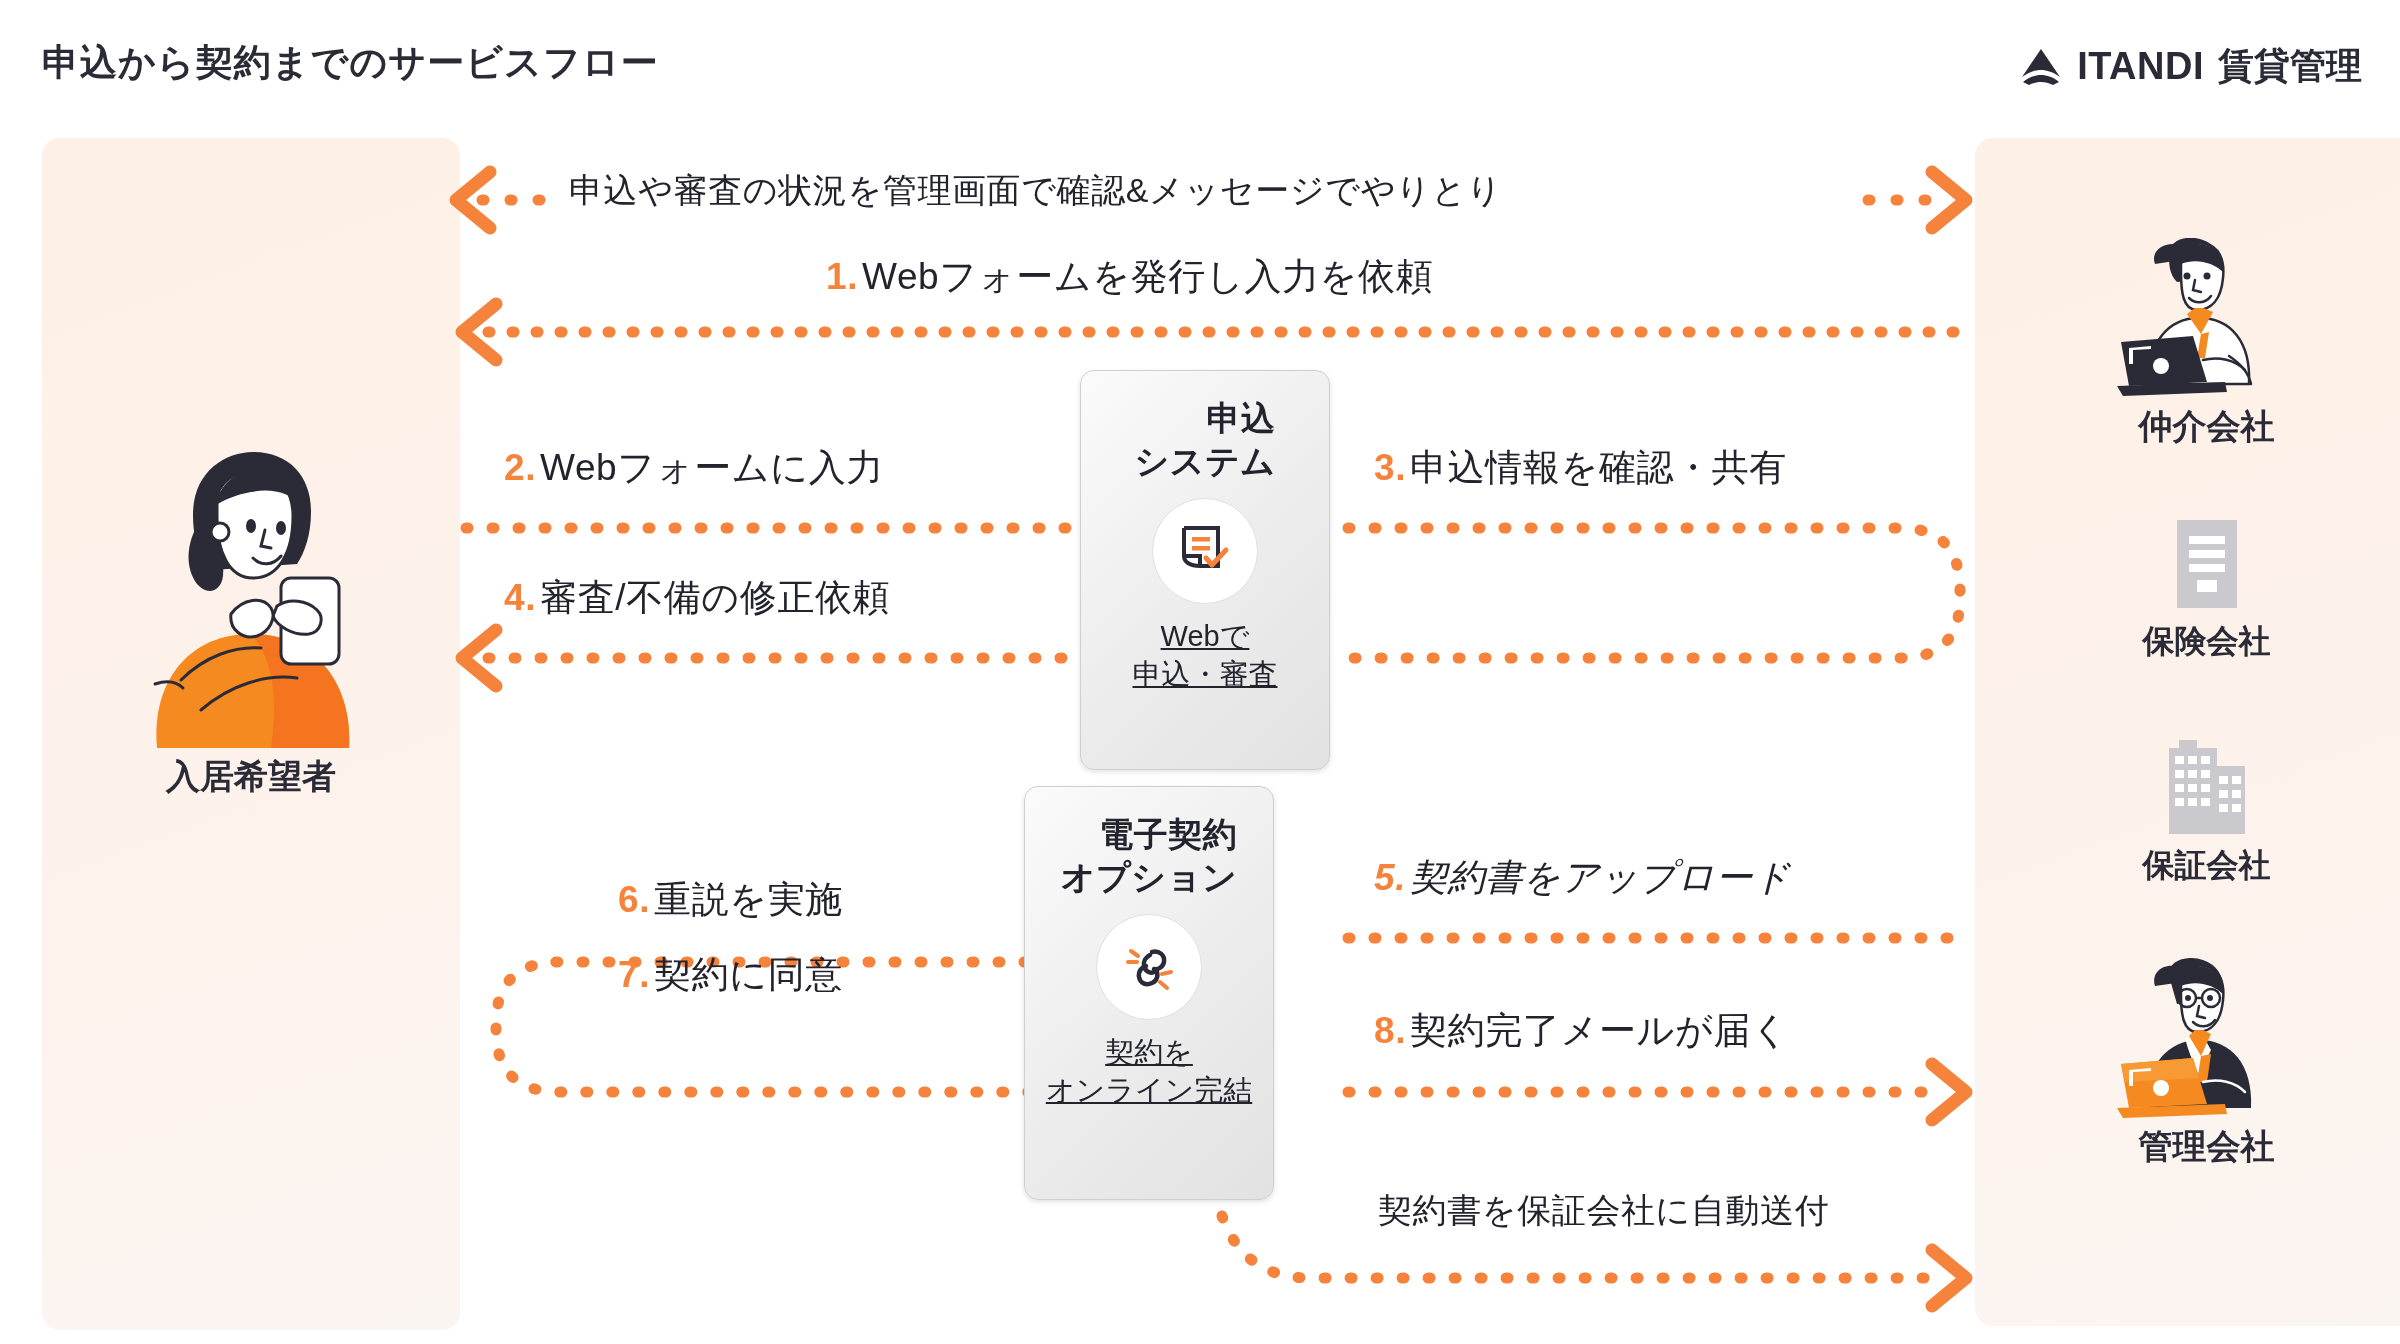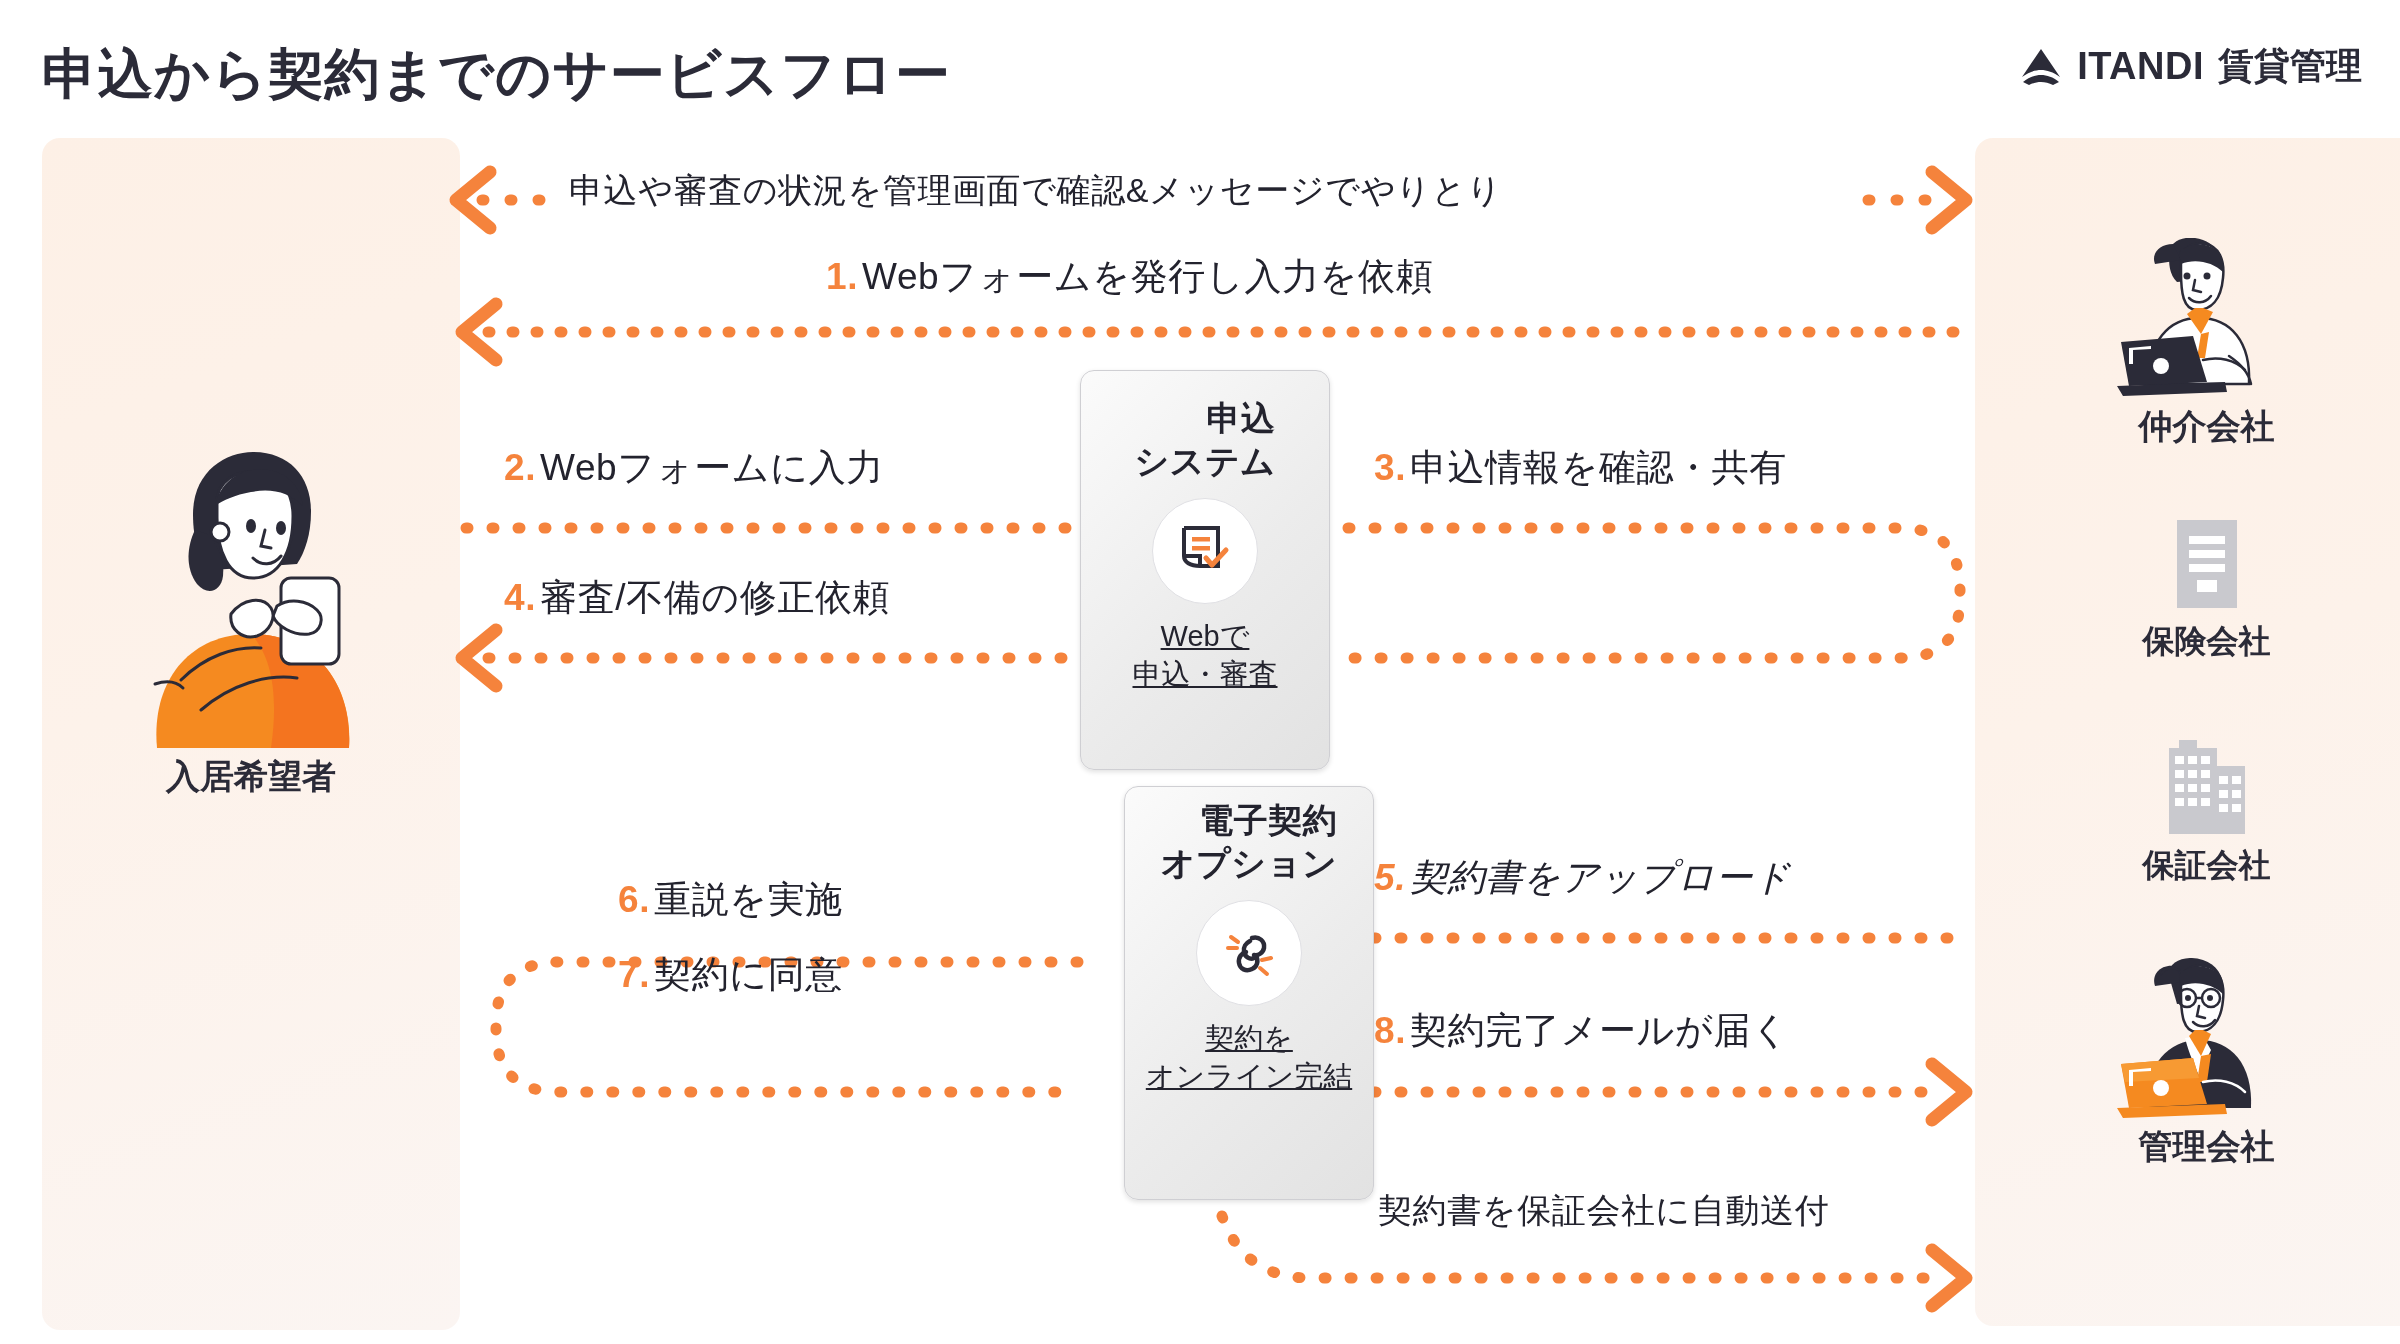--- a/index.html
+++ b/index.html
@@ -6,21 +6,21 @@
   body{
     width:2400px;height:1344px;background:#ffffff;
     font-family:"Liberation Sans","DejaVu Sans",sans-serif;
     color:#2b2b38;overflow:hidden;position:relative;
   }
   .stage{position:absolute;left:0;top:0;width:2400px;height:1344px;}
 
   
   #page-title{
     position:absolute;left:42px;top:38px;
-    font-size:55px;font-weight:700;letter-spacing:1px;color:#2b2b38;
+    font-size:37px;font-weight:700;letter-spacing:1px;color:#2b2b38;
     white-space:nowrap;
   }
   #brand{
     position:absolute;right:38px;top:42px;
     display:flex;align-items:center;gap:14px;white-space:nowrap;
   }
   #brand .mark{width:44px;height:40px;display:block;}
   #brand .word{font-size:38px;font-weight:800;letter-spacing:.5px;color:#2b2b38;}
   #brand .sub{font-size:36px;font-weight:800;letter-spacing:0px;color:#2b2b38;}
 
@@ -48,21 +48,21 @@
   
   .card{
     position:absolute;width:250px;border-radius:14px;
     background:linear-gradient(135deg,#fbfbfb 0%,#ececec 55%,#e2e2e2 100%);
     border:1px solid #cfcfd3;
     box-shadow:0 2px 5px rgba(0,0,0,.12);
     display:flex;flex-direction:column;align-items:center;
     box-sizing:border-box;
   }
   #card-apply{left:1080px;top:370px;height:400px;padding-top:26px;}
-  #card-contract{left:1124px;top:786px;height:414px;padding-top:12px;}
+  #card-contract{left:1024px;top:786px;height:414px;padding-top:26px;}
   .card .ttl{
     font-size:34px;font-weight:700;line-height:1.25;text-align:right;color:#23232e;
     letter-spacing:.5px;
   }
   .card .iconwrap{
     width:104px;height:104px;border-radius:50%;background:#fff;
     border:1px solid #e0e0e4;
     display:flex;align-items:center;justify-content:center;
     margin:16px 0 14px 0;
   }

